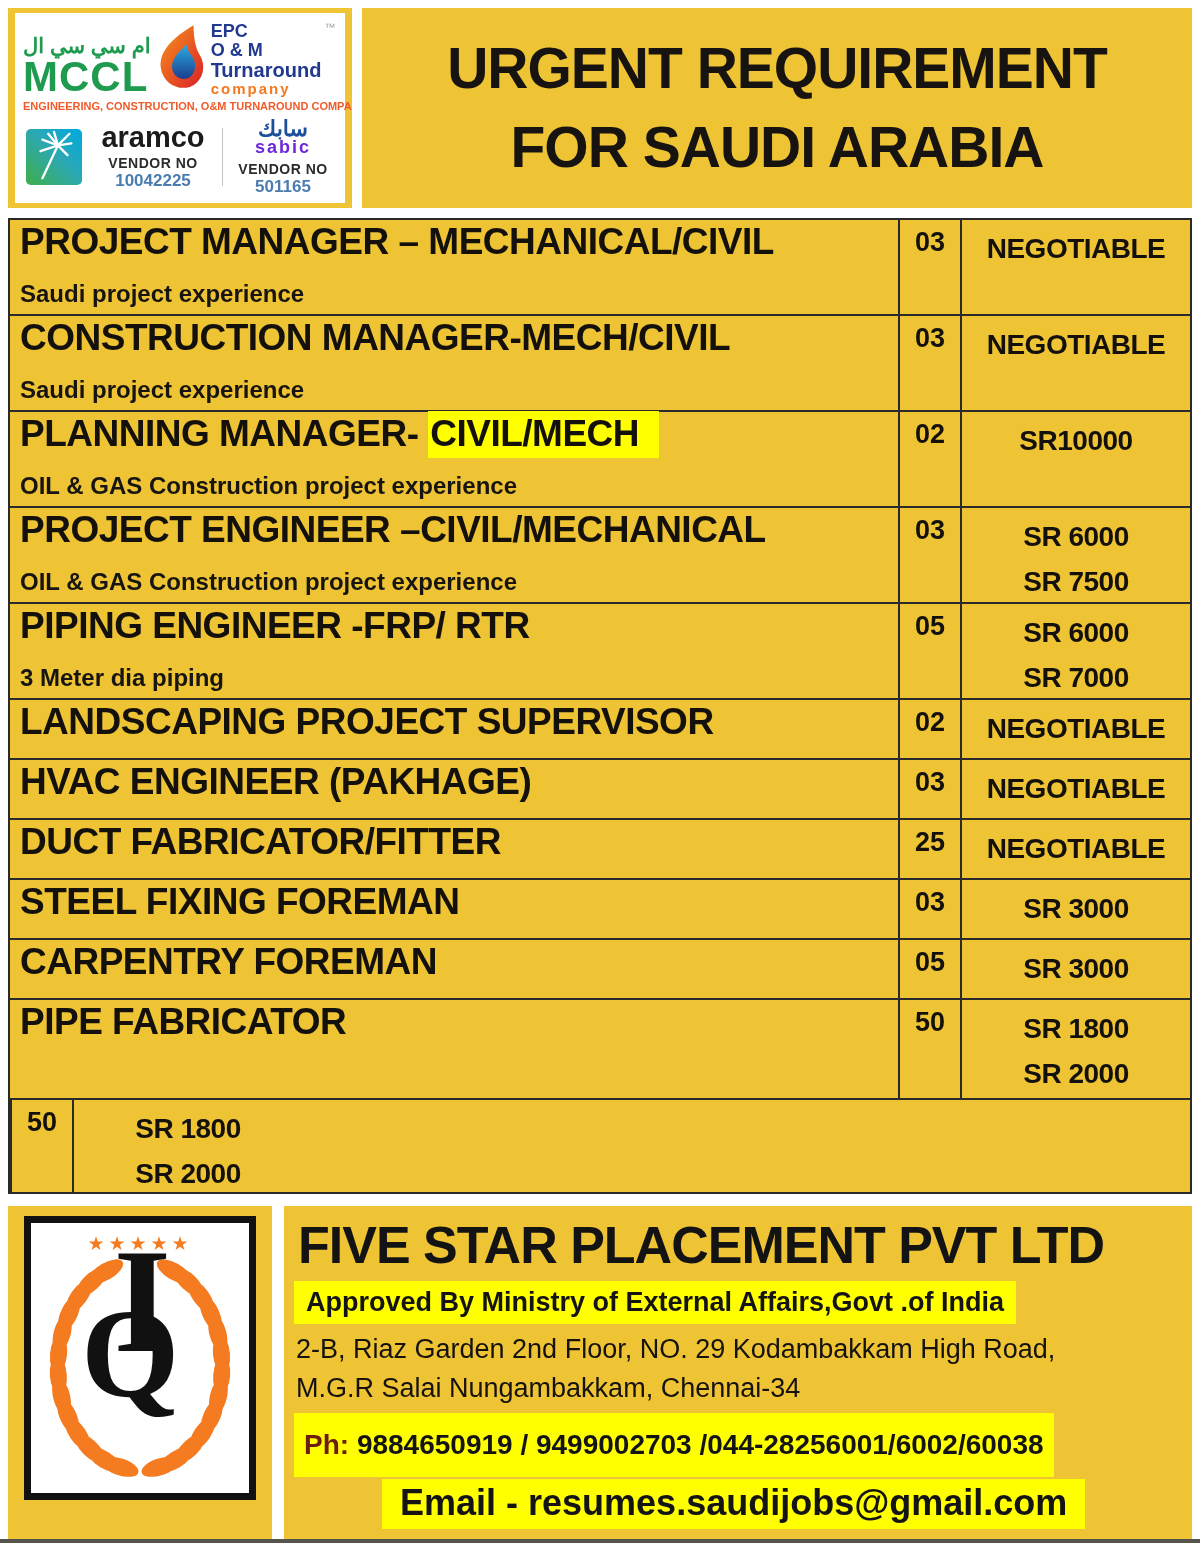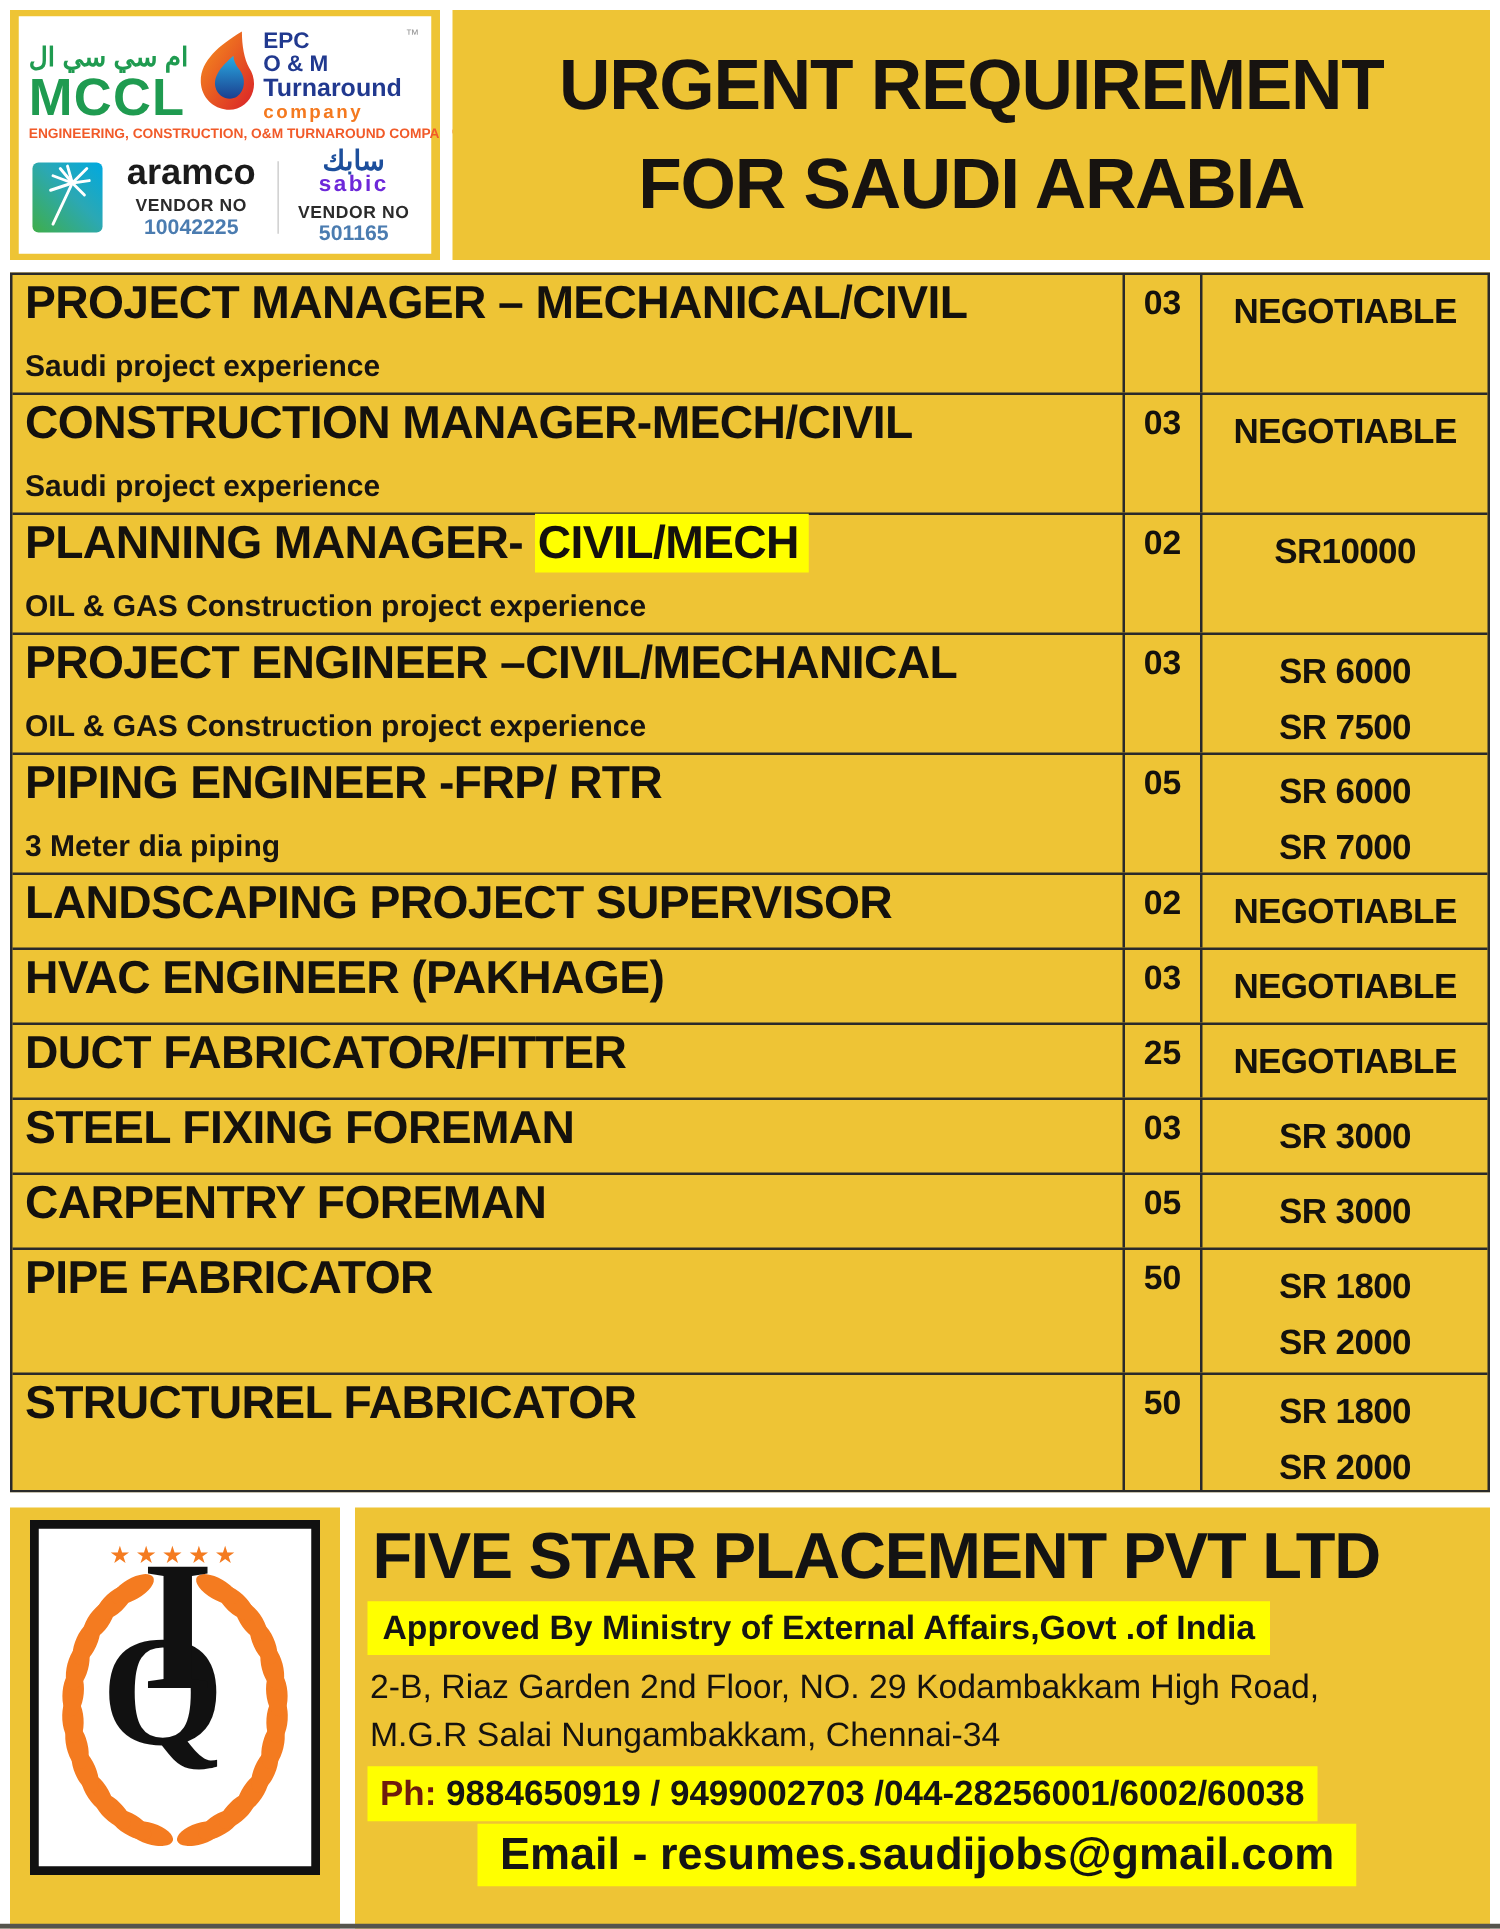--- a/index.html
+++ b/index.html
@@ -48,21 +48,21 @@
   .jobs-table { border: 2px solid #2a2a2a; background: #EEC435; flex: 0 0 auto; }
   .job-row { display: flex; border-bottom: 2px solid #2a2a2a; }
   .job-row:last-child { border-bottom: none; }
   .job-row:nth-child(-n+5) { height: 96px; }
   .job-row:nth-child(n+6) { height: 60px; }
   .job-row:nth-child(11) { height: 100px; }
   .job-row:nth-child(12) { height: 92px; }
   .job-cell { flex: 1; display: flex; flex-direction: column; justify-content: space-between;
               padding: 3px 8px 6px 10px; }
   .job-title { font-size: 37px; font-weight: bold; color: #14110d; letter-spacing: -0.5px; line-height: 1.05; }
-  .hl-inline { background: #FFFF00; padding: 2px 8px 4px 2px; margin-top: 34px; }
+  .hl-inline { background: #FFFF00; padding: 2px 20px 4px 2px; margin-top: 34px; }
   .hl-inline:empty { display: none; }
   .job-subtitle { font-size: 24px; font-weight: bold; color: #171411; }
   .job-subtitle:empty { display: none; }
   .job-count { width: 62px; border-left: 2px solid #2a2a2a; text-align: center;
                font-size: 27px; font-weight: bold; color: #14110d; padding-top: 7px; }
   .job-salary { width: 230px; border-left: 2px solid #2a2a2a; text-align: center;
                 font-size: 28px; font-weight: bold; color: #14110d; padding-top: 7px;
                 white-space: pre-line; line-height: 1.6; letter-spacing: -0.5px; }
 
   
@@ -79,21 +79,21 @@
   .monogram-q { position: absolute; top: 68px; left: 50%; transform: translateX(-60%); z-index: 2;
                 font-family: "Liberation Serif", serif; font-weight: bold; font-size: 126px;
                 line-height: 1; color: #111111; }
   .contact-panel { flex: 1; background: #EEC435; margin-left: 12px; padding: 8px 0 0 10px; }
   .agency-name { font-size: 52px; font-weight: bold; letter-spacing: -1px; color: #131313;
                  line-height: 1.05; margin: 4px 0 8px 4px; }
   .approved-line { display: inline-block; background: #FFFF00; font-size: 27px; font-weight: bold;
                    color: #141414; padding: 6px 12px; margin-bottom: 2px; }
   .addr-line { font-size: 27px; font-weight: normal; color: #151210; margin: 8px 0 0 2px; }
   .phone-line { display: inline-block; background: #FFFF00; font-size: 28px; font-weight: bold;
-                color: #141414; padding: 6px 10px; margin-top: 9px; }
+                color: #141414; padding: 16px 10px; margin-top: 9px; }
   .ph-prefix { color: #6e1c0e; }
   .email-row { margin-top: 2px; }
   .email-line { display: inline-block; background: #FFFF00; font-size: 36px; font-weight: bold;
                 color: #141414; padding: 3px 18px 5px; margin-left: 88px; }
   .bottom-edge { position: absolute; left: 0; right: 0; bottom: 0; height: 4px; background: #55544d; }
 </style>
 </head>
 <body>
 
 <div class="poster">
@@ -264,24 +264,20 @@
   <div class="job-row">
     <div class="job-cell">
       <div class="job-title"><span>PIPE FABRICATOR</span></div>
 
     </div>
     <div class="job-count">50</div>
     <div class="job-salary">SR 1800
 SR 2000</div>
   </div>
   <div class="job-row">
-    <div class="job-cell">
-      <div class="job-title"><span>STRUCTUREL FABRICATOR</span></div>
-
-    </div>
     <div class="job-count">50</div>
     <div class="job-salary">SR 1800
 SR 2000</div>
   </div>
     </div>
 
   <div class="gutter-h2"></div>
 
   <div class="footer">
     <div class="iq-panel">

